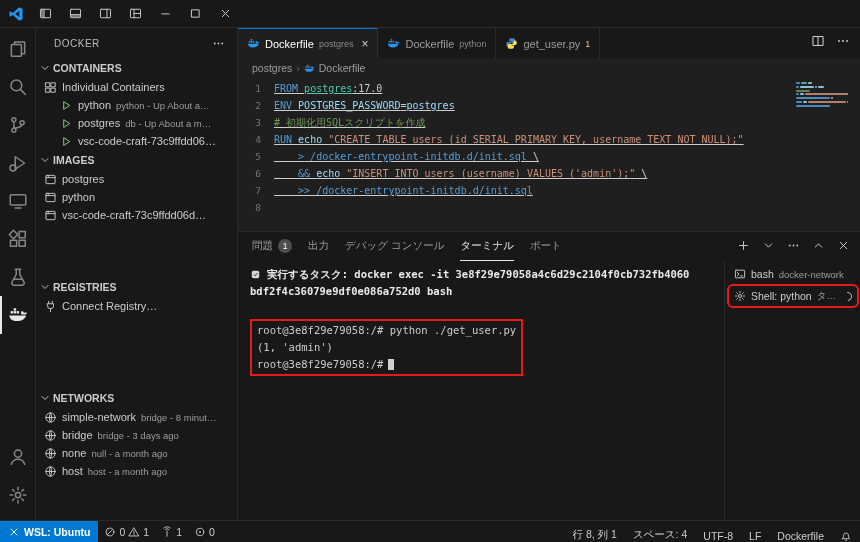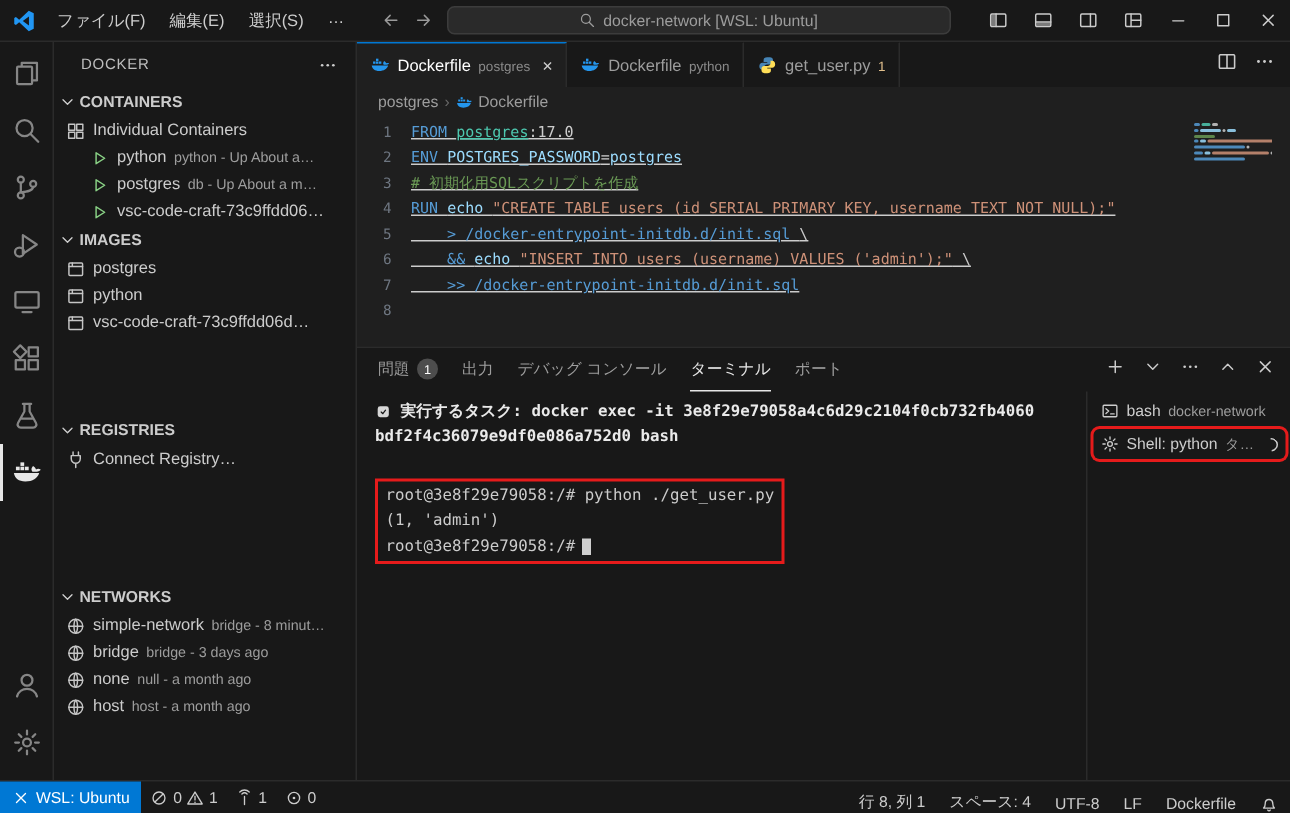--- a/index.html
+++ b/index.html
@@ -117,66 +117,39 @@
   .s-desc { font-size:9.5px; color:var(--text-dim); white-space:nowrap; overflow:hidden; flex:1 1 auto; }
   .session.hl { box-shadow:0 0 0 2px var(--highlight-red); }
   .spinner { width:9px; height:9px; border:1.5px solid #cccccc; border-left-color:transparent;
              border-bottom-color:transparent; border-radius:50%; flex:none; transform:rotate(40deg); }
 
   
   .statusbar { height:22px; flex:none; display:flex; align-items:stretch; background:var(--ui-bg);
                border-top:1px solid var(--border); font-size:10.5px; color:#cccccc; }
   .sb-left { display:flex; align-items:stretch; }
   .remote { background:var(--remote-badge-bg); color:#fff; display:flex; align-items:center;
-            gap:4px; padding:0 8px; }
+            gap:4px; padding:0 8px;font-weight:bold; }
   .remote .icon { width:12px; height:12px; }
   .sb-item { display:flex; align-items:center; gap:3px; padding:0 6px; white-space:nowrap; }
   .sb-item .icon { width:12px; height:12px; }
   .sb-right { margin-left:auto; display:flex; align-items:flex-end;margin-top:21px; }
   .sb-right .sb-item { padding:0 8px; }
 </style>
 </head>
 <body>
 
 <div class="window">
 
   <header class="titlebar">
     <div class="tb-left">
       <span class="logo icon">
         <svg viewBox="0 0 16 16">
             <path fill="#2196f3" stroke="none" d="M11.2 1.2L4.8 7.1 2.6 5.4l-1.1.6v4l1.1.6 2.2-1.7 6.4 5.9 3.3-1.6V2.8zM11.3 5v6L7.2 8z"></path>
           </svg>
       </span>
-      <nav class="menubar" id="menubar">
-          <span class="menu-item">ファイル(F)</span>
-          <span class="menu-item">編集(E)</span>
-          <span class="menu-item">選択(S)</span>
-          <span class="menu-item">…</span>
-        </nav>
-    </div>
-    <div class="tb-center">
-      <span class="nav-btn" id="nav-back">
-          <svg viewBox="0 0 16 16">
-            <path d="M13 8H3.5M7.5 4L3.5 8l4 4"></path>
-          </svg>
-        </span>
-      <span class="nav-btn" id="nav-forward">
-          <svg viewBox="0 0 16 16">
-            <path d="M3 8h9.5M8.5 4l4 4-4 4"></path>
-          </svg>
-        </span>
-      <div class="search-box">
-        <span class="icon" id="search-ic">
-            <svg viewBox="0 0 16 16">
-              <circle cx="6.7" cy="6.7" r="4.3"></circle>
-              <path d="M9.9 9.9L14 14"></path>
-            </svg>
-          </span>
-        <span class="search-text">docker-network [WSL: Ubuntu]</span>
-      </div>
     </div>
     <div class="tb-right" id="tb-right">
         <span class="tb-btn">
           <span class="icon">
             <svg viewBox="0 0 16 16">
               <rect x="1.8" y="2.8" width="12.4" height="10.4" rx="1"></rect>
               <path d="M6.2 2.8v10.4"></path>
               <path d="M2.4 3.4h3.2v9.2H2.4z" fill="currentColor" stroke="none" opacity=".55"></path>
             </svg>
           </span>

